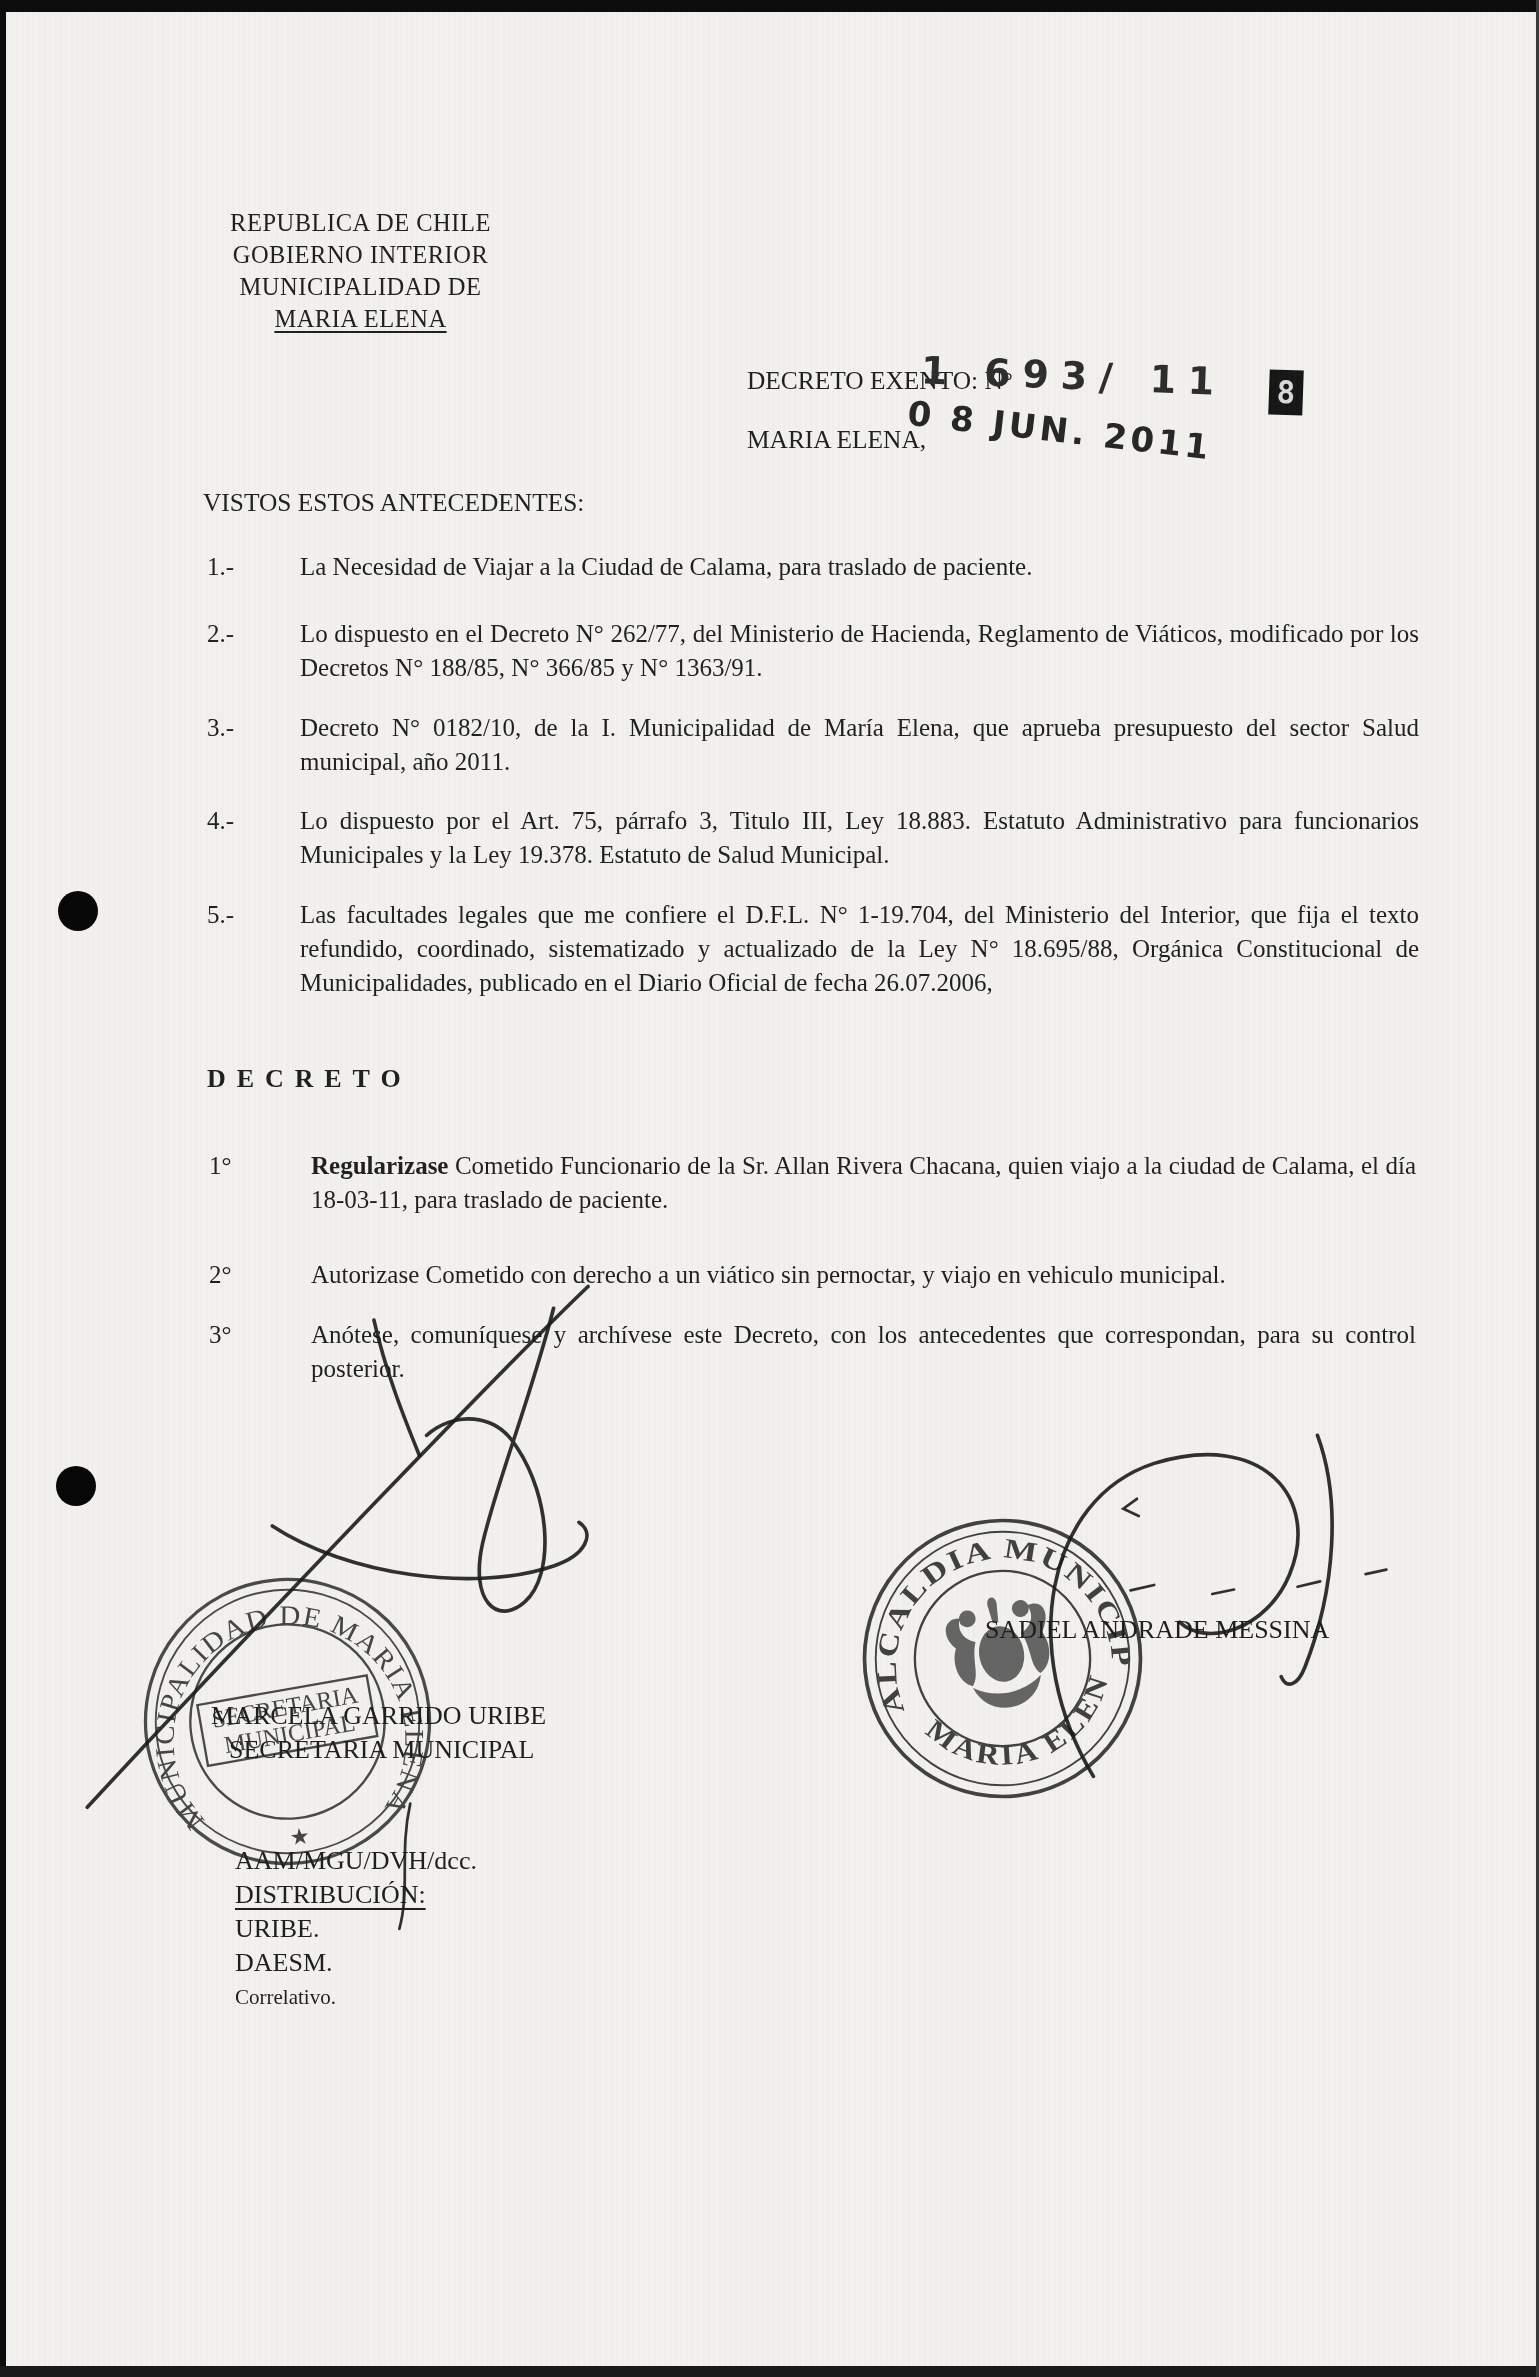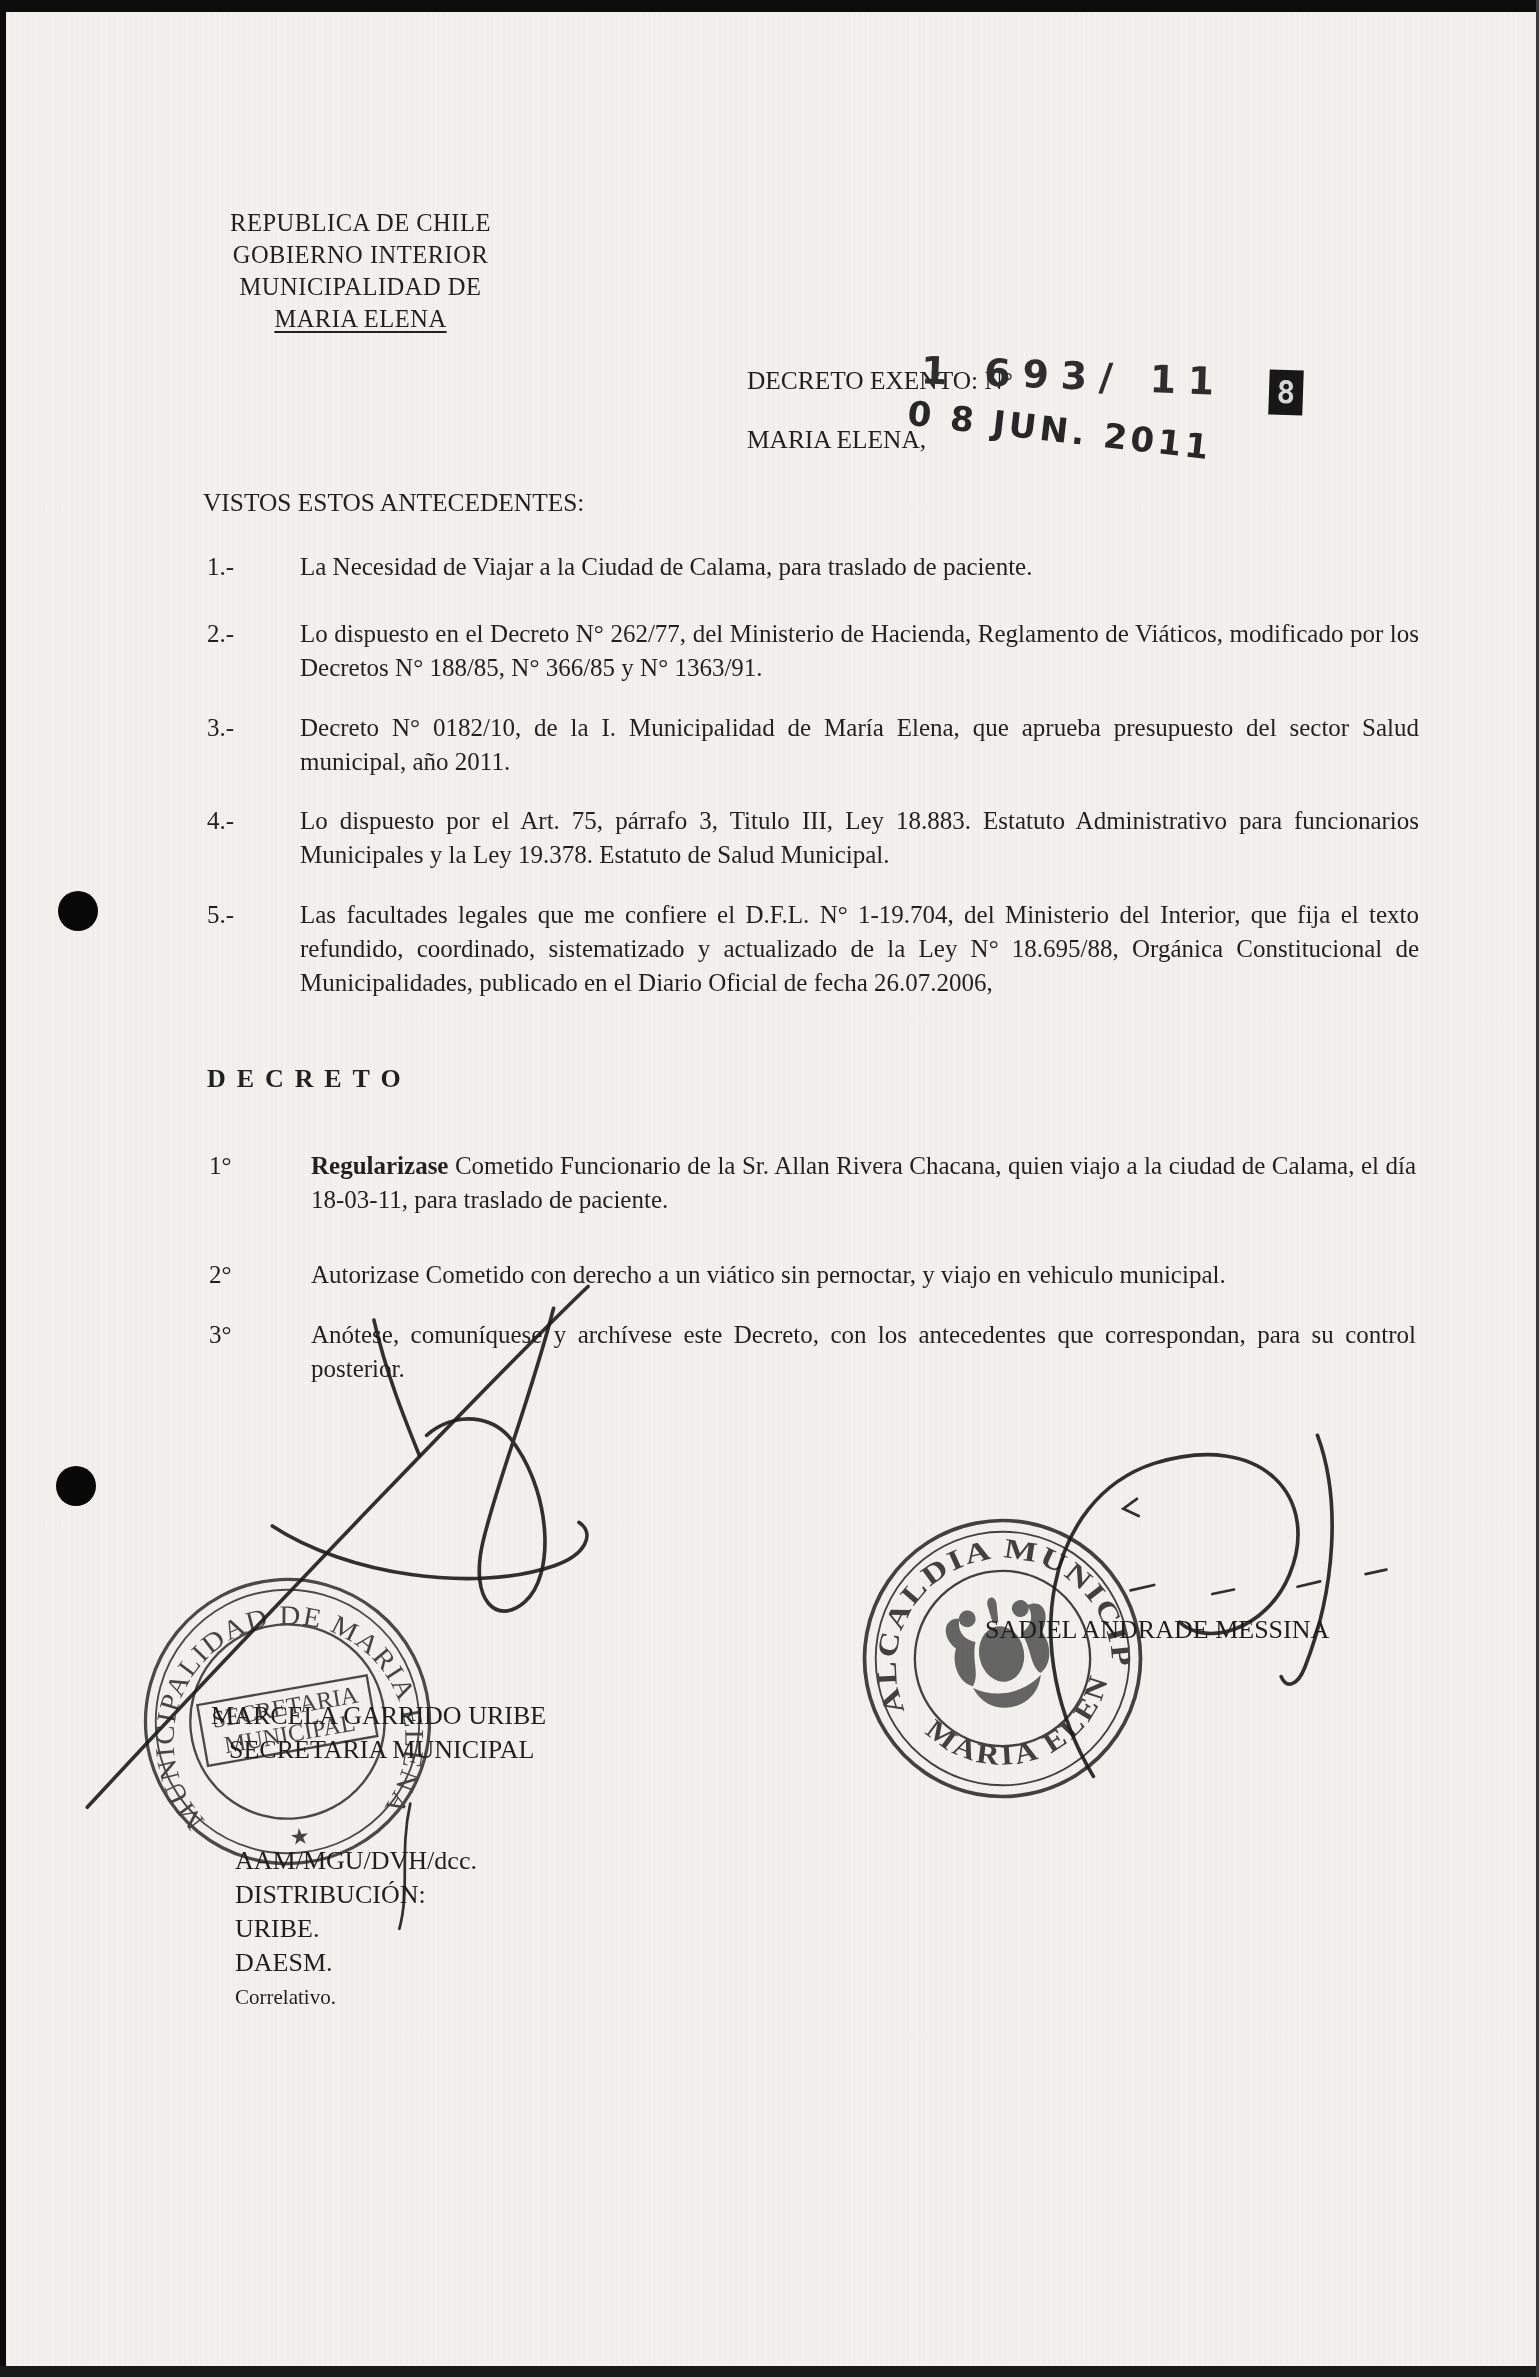--- a/index.html
+++ b/index.html
@@ -54,21 +54,21 @@
   .stamp-left{left:138px;top:1572px;width:299px;height:299px;transform:rotate(-6deg);opacity:.88;}
   .stamp-right{left:858px;top:1514px;width:289px;height:289px;transform:rotate(-11deg);opacity:.9;}
   .stamp svg text{fill:#2e2e2e;}
 
   .sig-name{z-index:25;}
   .sec-name{left:211px;top:1699px;width:426px;font-size:26px;line-height:34px;}
   .sec-name .l2{padding-left:18px;}
   .mayor-name{left:985px;top:1613px;width:454px;font-size:26px;line-height:34px;}
 
   .footer-block{left:215px;top:1844px;font-size:26px;line-height:34px;z-index:25;margin-left:20px;}
-  .footer-block .dist{text-underline-offset:4.5px;}
+  .footer-block .dist{text-decoration:underline;text-underline-offset:4.5px;}
   .footer-block .small{font-size:21px;}
 
   .hole{position:absolute;width:40px;height:40px;border-radius:50%;background:#080808;z-index:40;}
   .hole1{left:58px;top:891px;}
   .hole2{left:56px;top:1466px;}
 </style>
 </head>
 <body>
 
 <div class="page">

